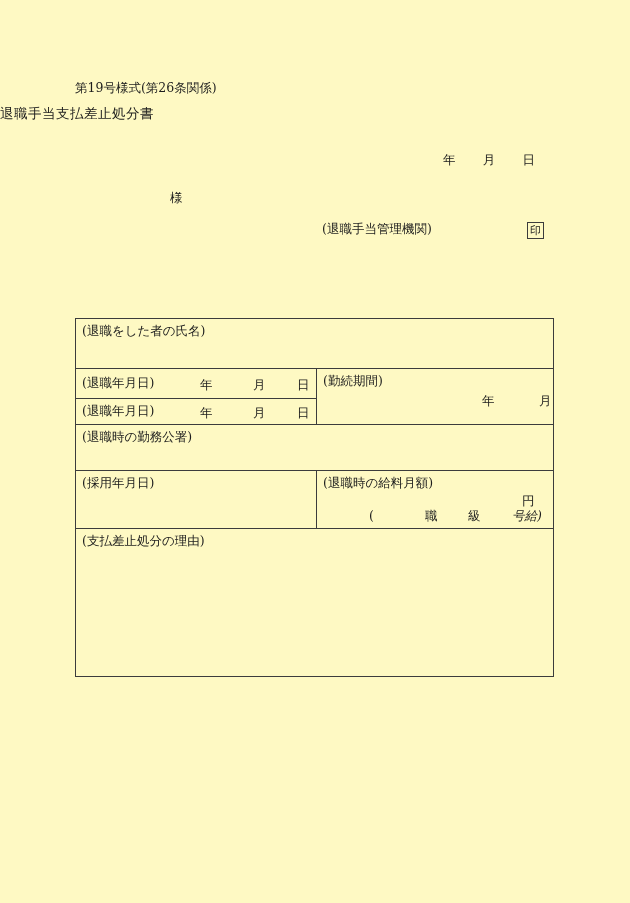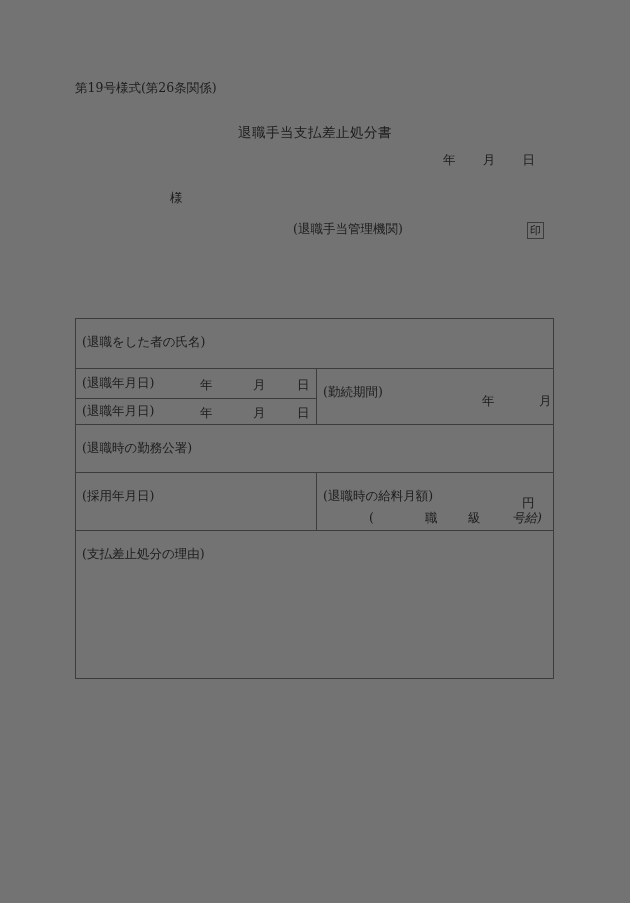--- a/index.html
+++ b/index.html
@@ -1,53 +1,53 @@
 <!DOCTYPE html>
 <html><head>
 <meta charset="utf-8">
 <style>
   * { margin: 0; padding: 0; box-sizing: border-box; }
   html, body { background: #ffffff; }
   .page {
     position: relative;
     width: 630px;
     height: 903px;
-    background: #737373;
+    background: #fef9c3;
     color: #1c1c1c;
     font-family: "DejaVu Serif", "Liberation Serif", serif;
     font-size: 12.5px;
     overflow: hidden;
   }
   .abs { position: absolute; white-space: nowrap; }
   .form-number { left: 75px; top: 80px; }
-  .doc-title { left: 0; top: 124px; width: 100%; text-align: center; font-size: 13.5px; letter-spacing: 0.5px; }
+  .doc-title { left: 0; top: 105px; width: 100%; font-size: 13.5px; letter-spacing: 0.5px; }
   .date-line { left: 443px; top: 152px; width: 92px; display: flex; justify-content: space-between; }
   .recipient { left: 170px; top: 190px; }
-  .issuer { left: 293px; top: 221px; }
+  .issuer { left: 322px; top: 221px; }
   .seal-box {
     left: 527px; top: 222px;
     width: 17px; height: 17px;
     border: 1px solid #3c3c3c;
     font-size: 11px; line-height: 15px;
     text-align: center;
   }
   .body-text { position: absolute; left: 75px; top: 262px; width: 482px; line-height: 19.5px; }
   .form-table {
     position: absolute;
     left: 75px; top: 318px;
     width: 478px;
     border-collapse: collapse;
     table-layout: fixed;
     font-size: 12.5px;
     color: #1c1c1c;
   }
   .form-table td {
     border: 1px solid #3c3c3c;
     vertical-align: top;
-    padding: 15px 6px;
+    padding: 4px 6px;
     position: relative;
   }
   .form-table td.mid { vertical-align: middle; padding-top: 0; padding-bottom: 0; }
   .cell-abs { position: absolute; white-space: nowrap; }
   .r1 { height: 50px; }
   .r2 { height: 30px; }
   .r3 { height: 26px; }
   .r4 { height: 46px; }
   .r5 { height: 58px; }
   .r6 { height: 148px; }

